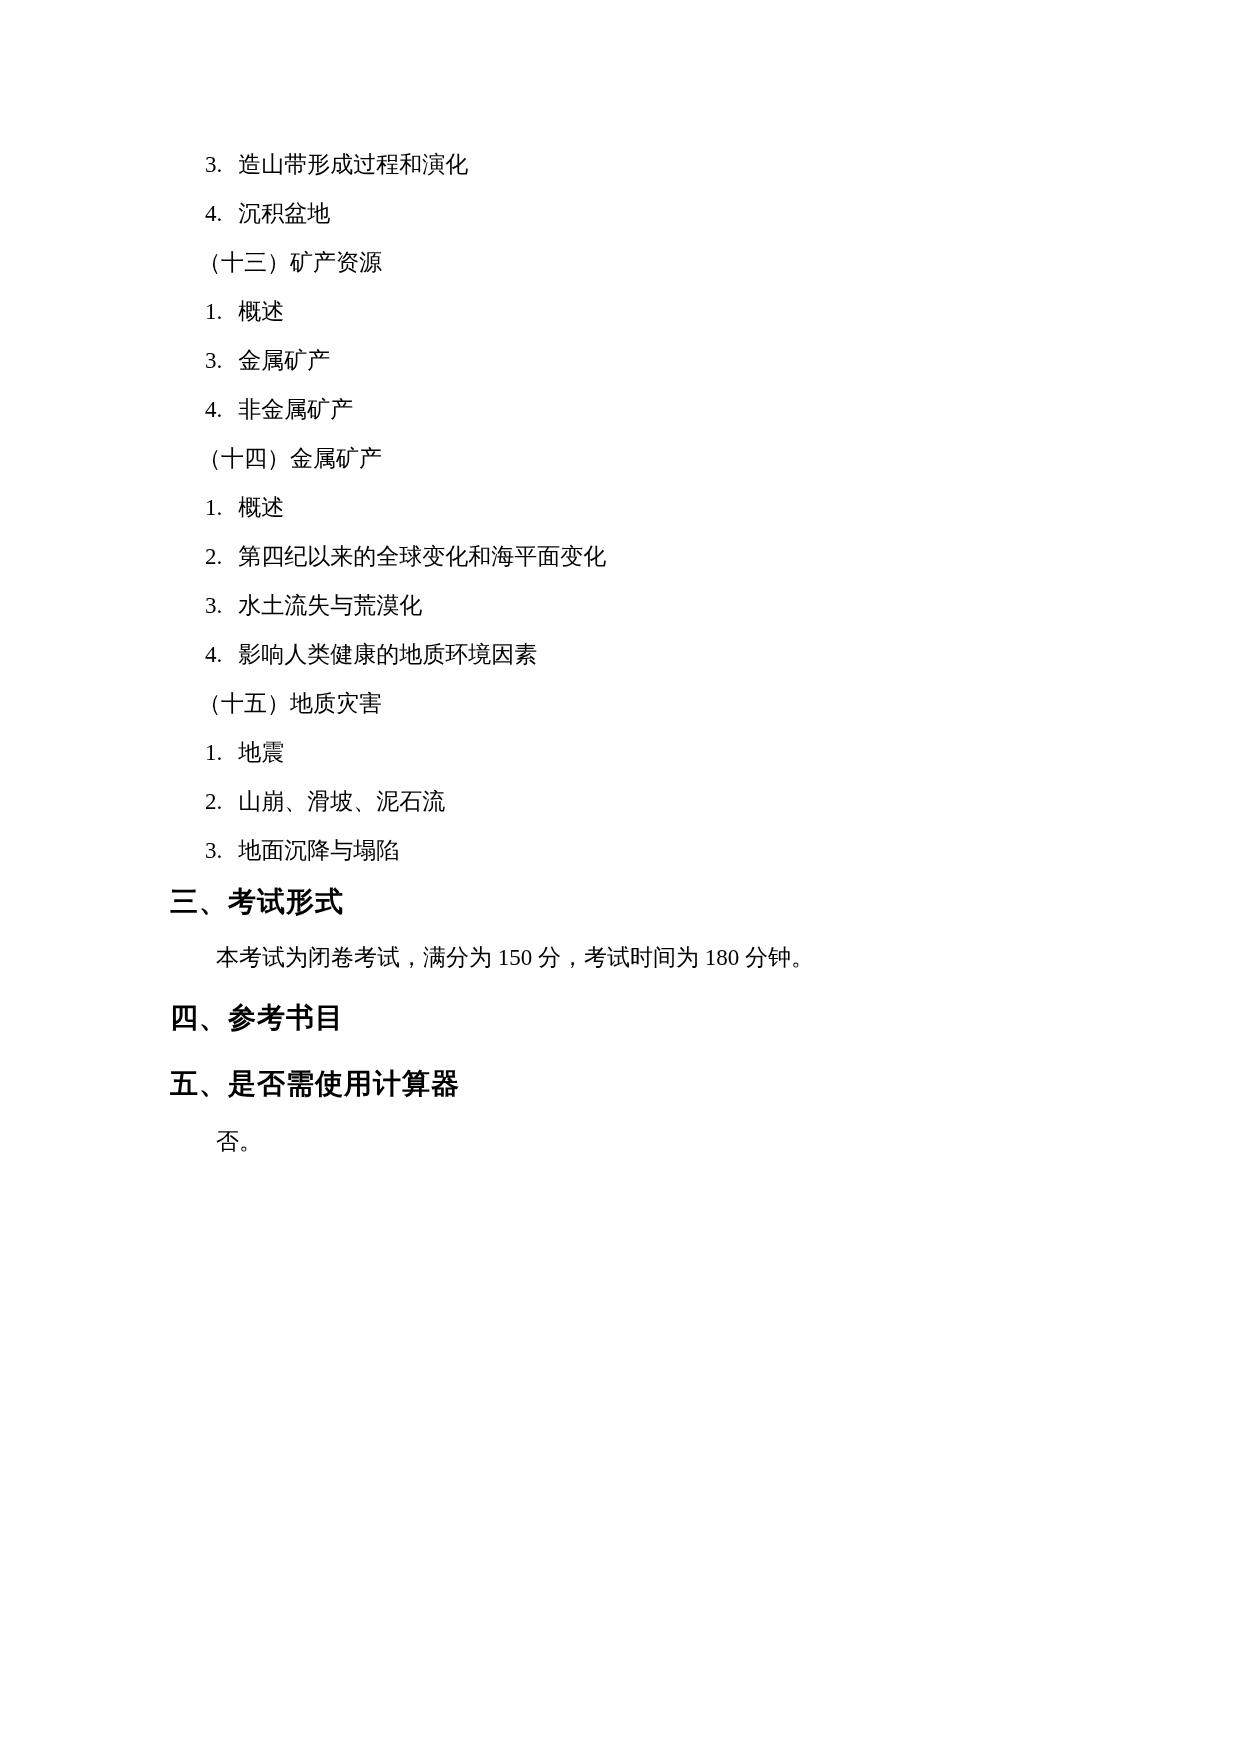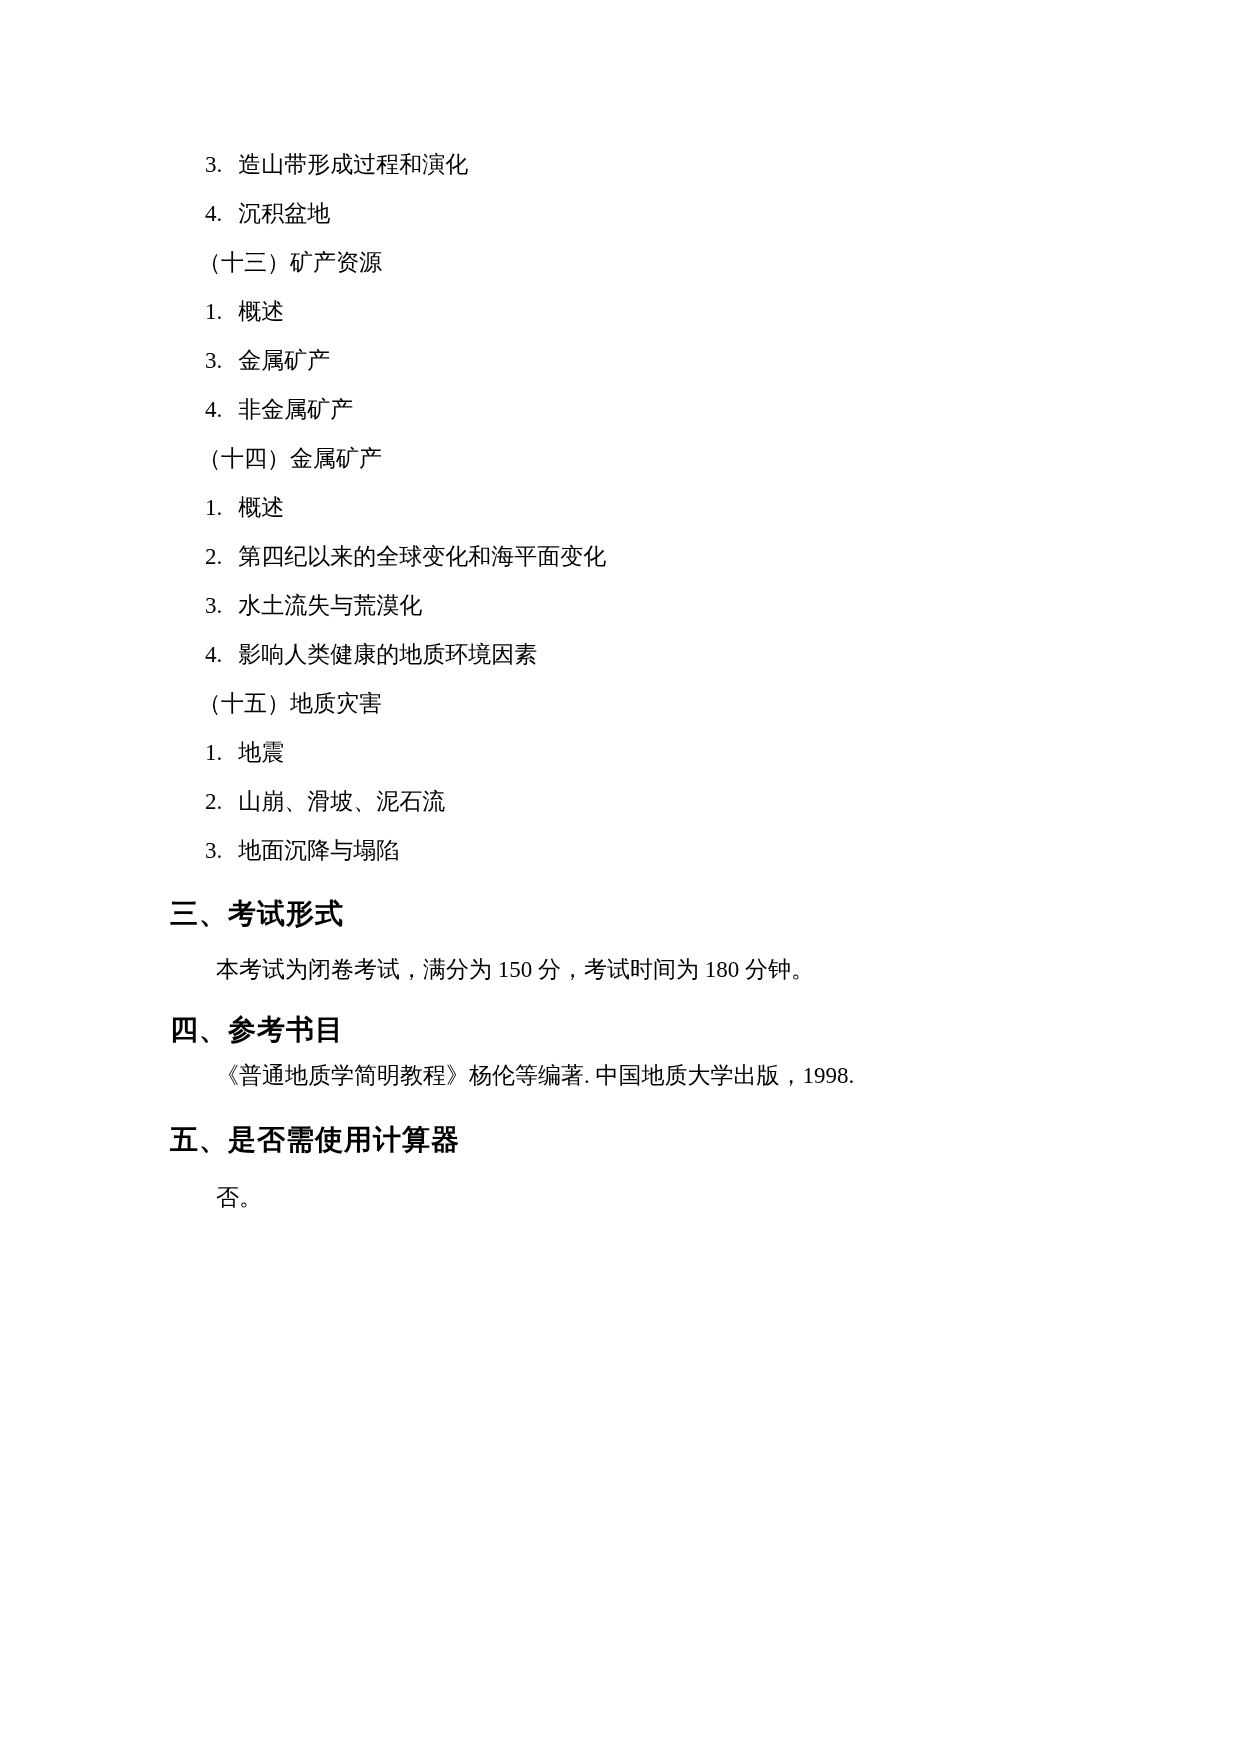--- a/index.html
+++ b/index.html
@@ -32,21 +32,21 @@
     margin-right: 16px;
   }
   .list .li.paren {
     padding-left: 28px;
   }
   .section .sec-heading {
     font-family: "Liberation Sans", "DejaVu Sans", sans-serif;
     font-weight: 900;
     font-size: 28px;
     line-height: 34px;
-    margin-top: 22px;
+    margin-top: 10px;
     letter-spacing: 1px;
     white-space: nowrap;
   }
   .section .sec-body {
     font-size: 23px;
     line-height: 30px;
     margin-top: 24px;
     text-indent: 2em;
     white-space: nowrap;
   }
@@ -108,21 +108,20 @@
     </div>
   </div>
 
   <div class="section s1">
     <div class="sec-heading">三、考试形式</div>
     <div class="sec-body">本考试为闭卷考试，满分为 150 分，考试时间为 180 分钟。</div>
   </div>
 
   <div class="section s2">
     <div class="sec-heading">四、参考书目</div>
-    <div class="sec-body">《普通地质学简明教程》杨伦等编著. 中国地质大学出版，1998.</div>
   </div>
 
   <div class="section s3">
     <div class="sec-heading">五、是否需使用计算器</div>
     <div class="sec-body">否。</div>
   </div>
 
 </div>
 
 </body></html>

